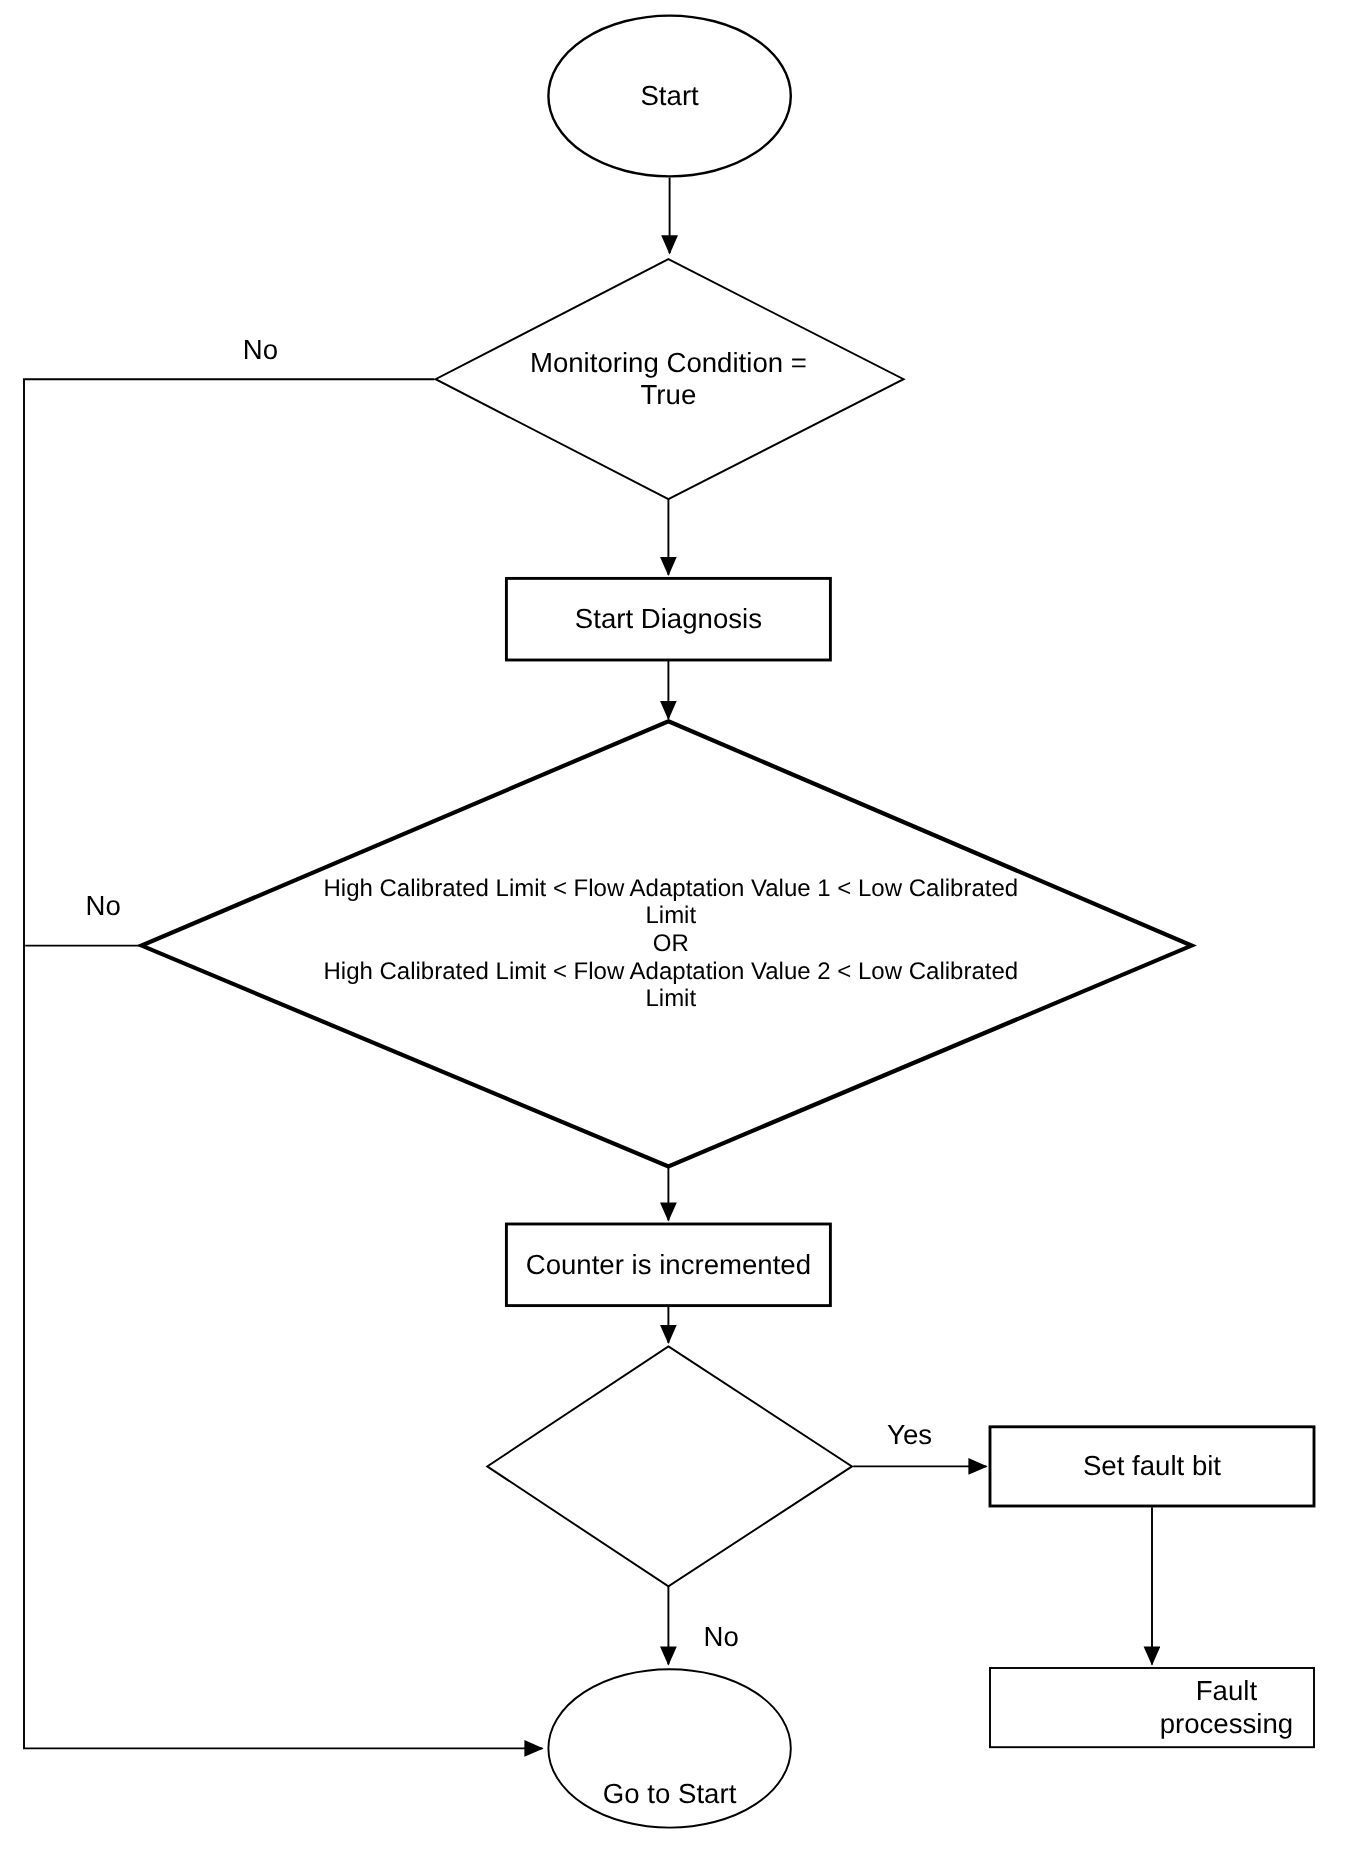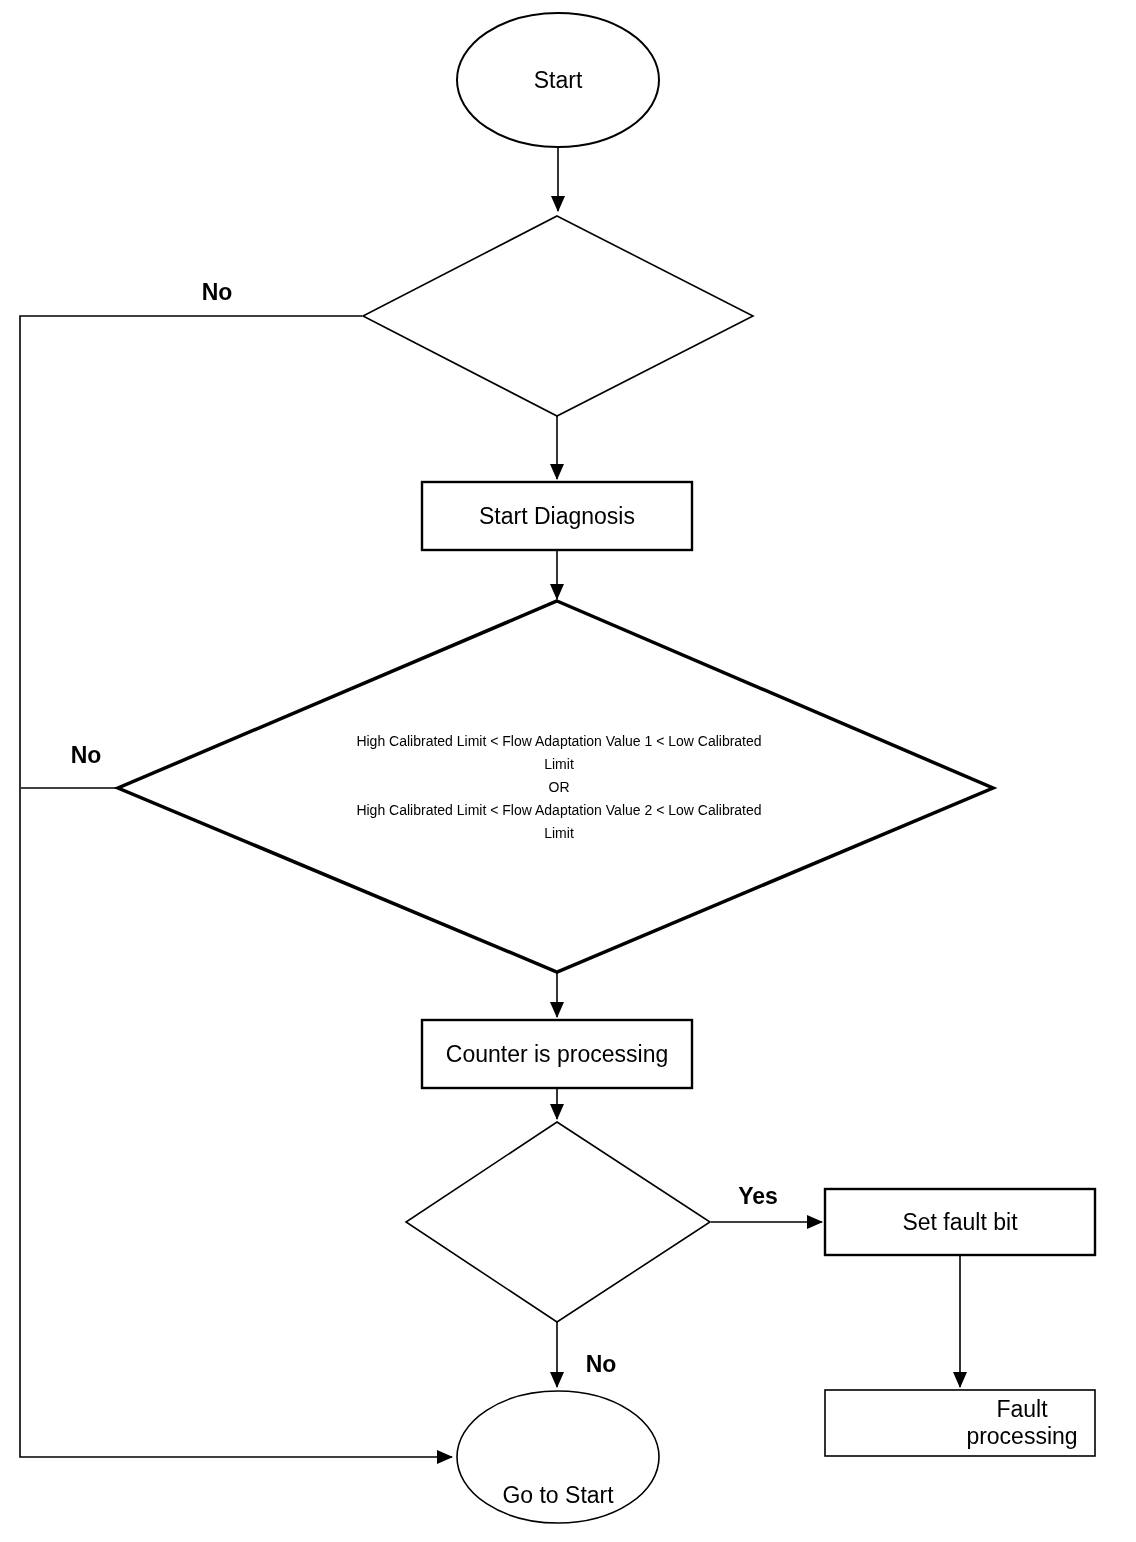--- a/index.html
+++ b/index.html
@@ -26,30 +26,30 @@
   .node-label {
     position: absolute;
     transform: translate(-50%, -50%);
     text-align: center;
     white-space: pre-line;
     font-size: 23px;
     line-height: 27px;
     color: #000000;
   }
   .node-label.small {
-    font-size: 14px;
+    font-size: 20px;
     line-height: 23px;
     width: 820px;
   }
   .edge-label {
     position: absolute;
     transform: translate(-50%, -50%);
     text-align: center;
     font-size: 23px;
-    font-weight: 700;
+    font-weight: 400;
     color: #000000;
     white-space: nowrap;
   }
   .shape {
     fill: #ffffff;
     stroke: #000000;
   }
   .edge {
     fill: none;
     stroke: #000000;
@@ -102,30 +102,32 @@
 
     <rect class="shape" x="825" y="1189" width="270" height="66" stroke-width="2.4"></rect>
 
     <rect class="shape" x="825" y="1390" width="270" height="66" stroke-width="1.6"></rect>
 
     <ellipse class="shape" cx="558" cy="1457" rx="101" ry="66" stroke-width="1.6"></ellipse>
   </svg>
 
   <div class="node-label" style="left:558px; top:80px;">Start</div>
 
+  <div class="node-label" style="left:557px; top:316px;">Monitoring Condition =
+True</div>
 
   <div class="node-label" style="left:557px; top:516px;text-align:right;">Start Diagnosis</div>
 
   <div class="node-label small" style="left:559px; top:787px;">High Calibrated Limit &lt; Flow Adaptation Value 1 &lt; Low Calibrated
 Limit
 OR
 High Calibrated Limit &lt; Flow Adaptation Value 2 &lt; Low Calibrated
 Limit</div>
 
-  <div class="node-label" style="left:557px; top:1054px;">Counter is processing</div>
+  <div class="node-label" style="left:557px; top:1054px;">Counter is incremented</div>
 
 
   <div class="node-label" style="left:960px; top:1222px;">Set fault bit</div>
 
   <div class="node-label" style="left:990px; top:1423px;margin-left:32px;">Fault processing</div>
 
   <div class="node-label" style="left:558px; top:1457px;margin-top:38px;">Go to Start</div>
 
   <div class="edge-label" style="left:217px; top:292px;">No</div>
 

